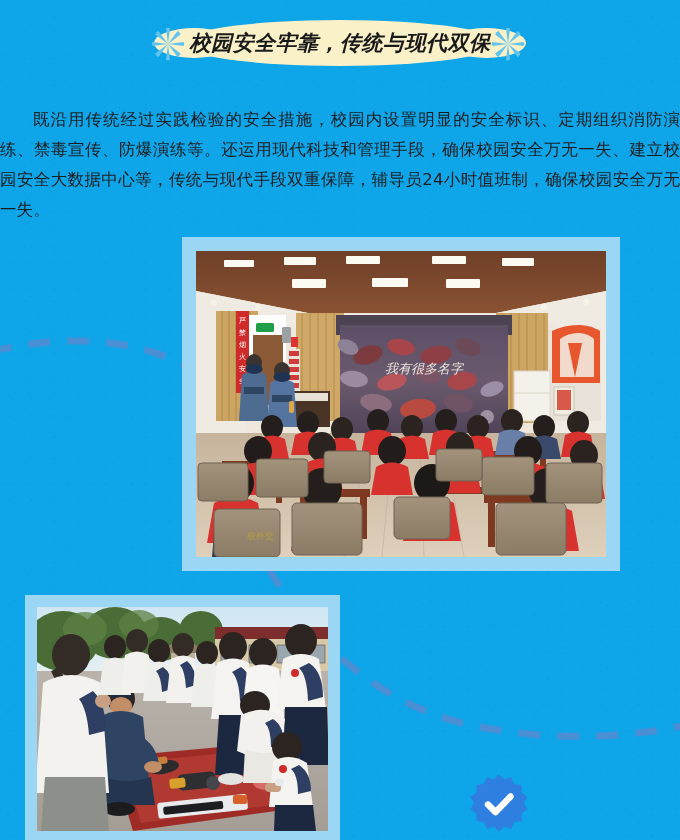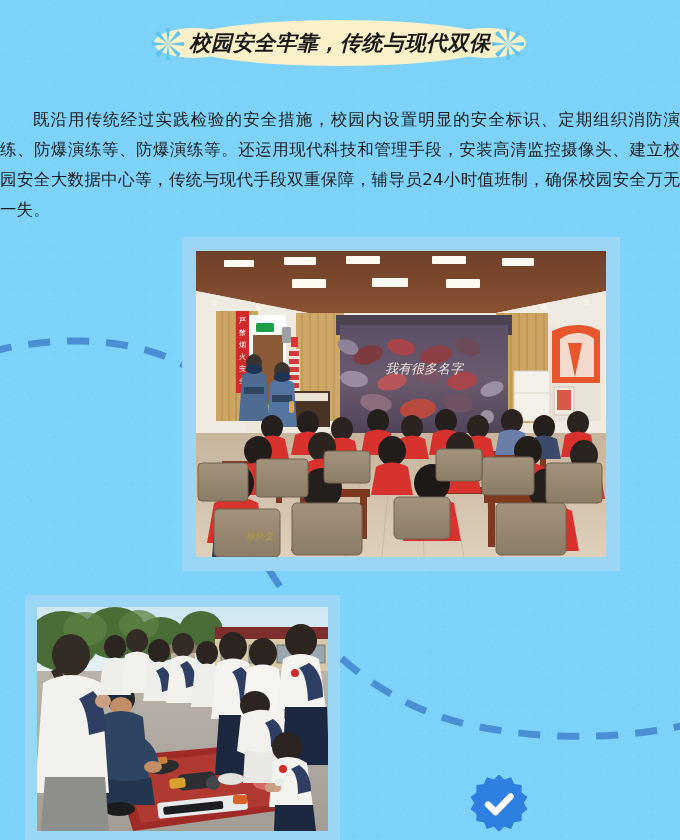--- a/index.html
+++ b/index.html
@@ -15,21 +15,21 @@
     font-family: "Liberation Sans", "DejaVu Sans", sans-serif;
     position: relative;
   }
 
   
   #page {
     position: absolute;
     inset: 0;
     width: 680px;
     height: 840px;
-    background-color: #7dd3fc;
+    background-color: #0ea5e9;
     overflow: hidden;
   }
   #paper-noise {
     position: absolute;
     inset: 0;
     pointer-events: none;
     opacity: .55;
     background-image:
       radial-gradient(circle at 12% 22%, rgba(0,0,0,.025) 0 1px, transparent 1.4px),
       radial-gradient(circle at 63% 48%, rgba(0,0,0,.02) 0 1px, transparent 1.4px),
@@ -193,21 +193,21 @@
         <path d="M50 50 L56 96 Q50 100 44 96 Z"></path>
         <path d="M50 50 L22 88 Q15 85 12 78 Z"></path>
         <path d="M50 50 L4 56 Q0 50 4 44 Z"></path>
         <path d="M50 50 L12 22 Q15 15 22 12 Z"></path>
       </g>
     </svg>
 
     <div id="page-title">校园安全牢靠，传统与现代双保</div>
   </div>
 
-  <p id="body-copy">既沿用传统经过实践检验的安全措施，校园内设置明显的安全标识、定期组织消防演练、防爆演练等、防爆演练等。还运用现代科技和管理手段，安装高清监控摄像头、建立校园安全大数据中心等，传统与现代手段双重保障，辅导员24小时值班制，确保校园安全万无一失。</p>
+  <p id="body-copy">既沿用传统经过实践检验的安全措施，校园内设置明显的安全标识、定期组织消防演练、禁毒宣传、防爆演练等。还运用现代科技和管理手段，确保校园安全万无一失、建立校园安全大数据中心等，传统与现代手段双重保障，辅导员24小时值班制，确保校园安全万无一失。</p>
 
   <div class="photo-frame" id="photo-frame-main">
     <div class="photo-inner">
       <svg viewBox="0 0 410 306" preserveAspectRatio="none">
         <defs>
           <linearGradient id="ceilWood" x1="0" y1="0" x2="0" y2="1">
             <stop offset="0" stop-color="#6e3f28"></stop>
               <stop offset="1" stop-color="#8a5232"></stop>
           </linearGradient>
           <linearGradient id="curtG" x1="0" y1="0" x2="1" y2="0">

